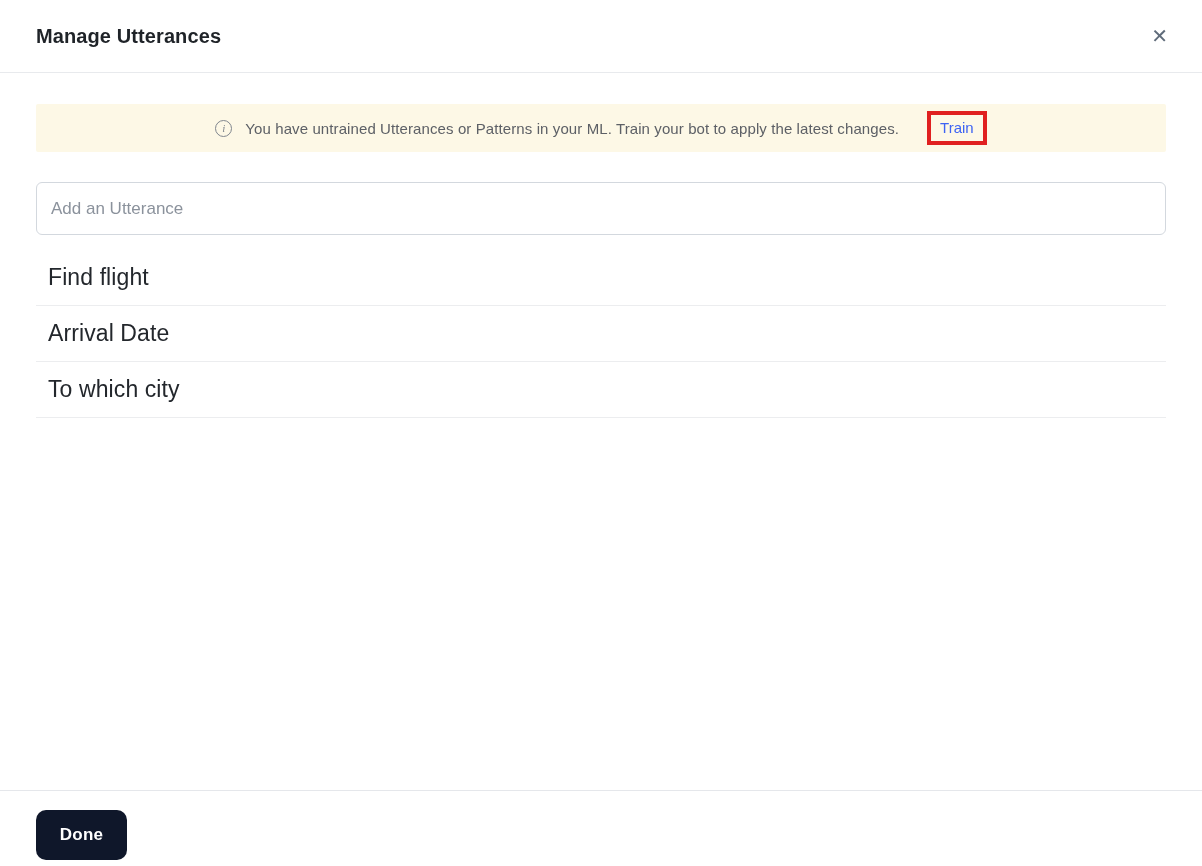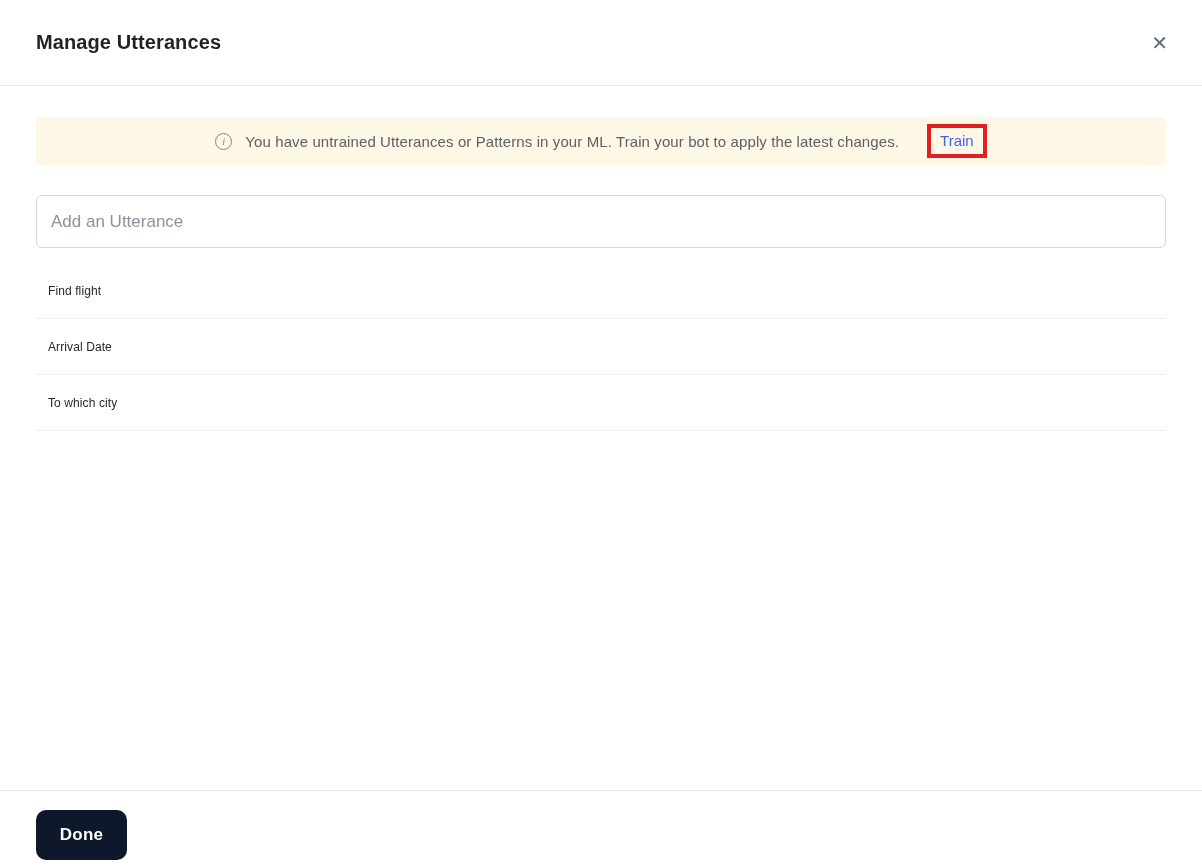--- a/index.html
+++ b/index.html
@@ -7,21 +7,21 @@
   body {
     font-family: "Liberation Sans", "DejaVu Sans", sans-serif;
     color: #23272c;
     display: flex;
     flex-direction: column;
     overflow: hidden;
   }
 
   
   .dialog-header {
-    height: 86px;
+    height: 73px;
     flex: 0 0 auto;
     display: flex;
     align-items: center;
     justify-content: space-between;
     padding: 0 36px;
     border-bottom: 1px solid #e8eaed;
   }
   .dialog-title {
     font-size: 20px;
     font-weight: 700;
@@ -115,21 +115,21 @@
   .utterance-list {
     margin-top: 15px;
     flex: 0 0 auto;
   }
   .utterance-row {
     height: 56px;
     display: flex;
     align-items: center;
     padding: 0 12px;
     border-bottom: 1px solid #ecedef;
-    font-size: 12px;
+    font-size: 23px;
     color: #23272c;
     cursor: pointer;
     letter-spacing: 0.1px;
   }
 
   .flex-spacer { flex: 1 1 auto; }
 
   
   .dialog-footer {
     flex: 0 0 auto;

